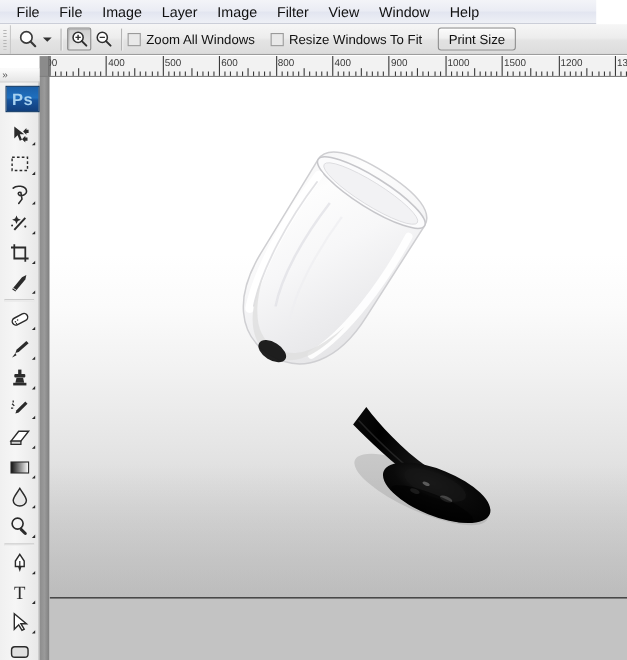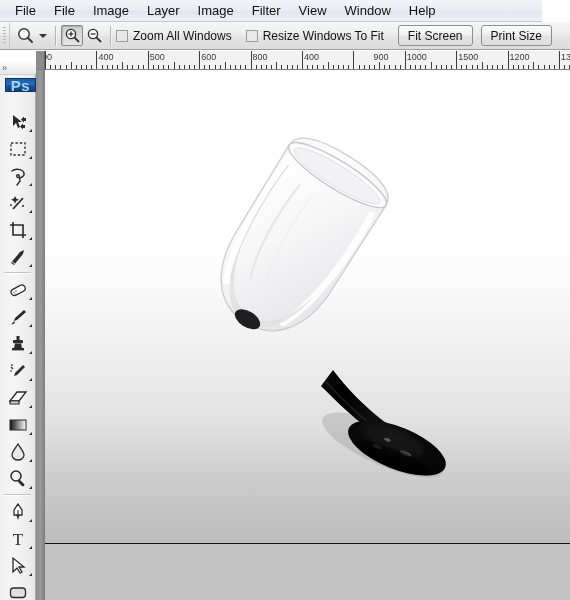--- a/index.html
+++ b/index.html
@@ -130,21 +130,21 @@
     box-sizing:border-box;z-index:4;
   }
   .tb-grip{
     position:absolute;left:0;top:0;width:36px;height:13px;
     background:linear-gradient(to bottom,#fcfcfc,#e6e6e6);
     border-bottom:1px solid #cfcfcf;box-sizing:border-box;
     display:flex;align-items:center;justify-content:flex-start;padding-left:2px;
   }
   .tb-grip .arrows{font-size:9px;color:#4c4c4c;line-height:9px;letter-spacing:-1px;}
   .pslogo{
-    position:absolute;left:5px;top:16px;width:31px;height:14px;
+    position:absolute;left:5px;top:16px;width:31px;height:24px;
     background:linear-gradient(to bottom,#1b5fa8 0%,#1f6fbe 45%,#17539b 55%,#113f7d 100%);
     display:flex;align-items:center;justify-content:center;
     color:#a8d2f0;font-size:15px;font-weight:bold;
     font-family:"Liberation Sans", sans-serif;
     letter-spacing:.5px;
     border:1px solid #0e3764;box-sizing:border-box;
   }
   .tools{position:absolute;left:0;top:46px;width:35px;}
   .trow{
     position:relative;width:35px;height:27px;
@@ -212,21 +212,20 @@
 
     <div class="cbwrap">
       <span class="cbox"></span>
       <span class="cblabel">Zoom All Windows</span>
     </div>
     <div class="cbwrap">
       <span class="cbox"></span>
       <span class="cblabel">Resize Windows To Fit</span>
     </div>
 
-    <div class="pbtn">Fit Screen</div>
     <div class="pbtn">Print Size</div>
   </div>
 
   <div class="ruler" id="ruler">
       <div class="rtick" style="left: 9px; height: 19px;"></div>
       <div class="rlabel" style="left: 1px;">300</div>
       <div class="rtick" style="left: 14.14px; height: 4px;"></div>
       <div class="rtick" style="left: 19.28px; height: 4px;"></div>
       <div class="rtick" style="left: 24.42px; height: 4px;"></div>
       <div class="rtick" style="left: 29.56px; height: 4px;"></div>
@@ -284,21 +283,21 @@
       <div class="rtick" style="left: 271.14px; height: 4px;"></div>
       <div class="rtick" style="left: 276.28px; height: 4px;"></div>
       <div class="rtick" style="left: 281.42px; height: 4px;"></div>
       <div class="rtick" style="left: 286.56px; height: 4px;"></div>
       <div class="rtick" style="left: 291.7px; height: 7px;"></div>
       <div class="rtick" style="left: 296.84px; height: 4px;"></div>
       <div class="rtick" style="left: 301.98px; height: 4px;"></div>
       <div class="rtick" style="left: 307.12px; height: 4px;"></div>
       <div class="rtick" style="left: 312.26px; height: 4px;"></div>
       <div class="rtick" style="left: 317.4px; height: 19px;"></div>
-      <div class="rlabel" style="left: 319.4px; padding-left: 18px;">900</div>
+      <div class="rlabel" style="left: 319.4px;">900</div>
       <div class="rtick" style="left: 322.54px; height: 4px;"></div>
       <div class="rtick" style="left: 327.68px; height: 4px;"></div>
       <div class="rtick" style="left: 332.82px; height: 4px;"></div>
       <div class="rtick" style="left: 337.96px; height: 4px;"></div>
       <div class="rtick" style="left: 343.1px; height: 7px;"></div>
       <div class="rtick" style="left: 348.24px; height: 4px;"></div>
       <div class="rtick" style="left: 353.38px; height: 4px;"></div>
       <div class="rtick" style="left: 358.52px; height: 4px;"></div>
       <div class="rtick" style="left: 363.66px; height: 4px;"></div>
       <div class="rtick" style="left: 368.8px; height: 19px;"></div>

